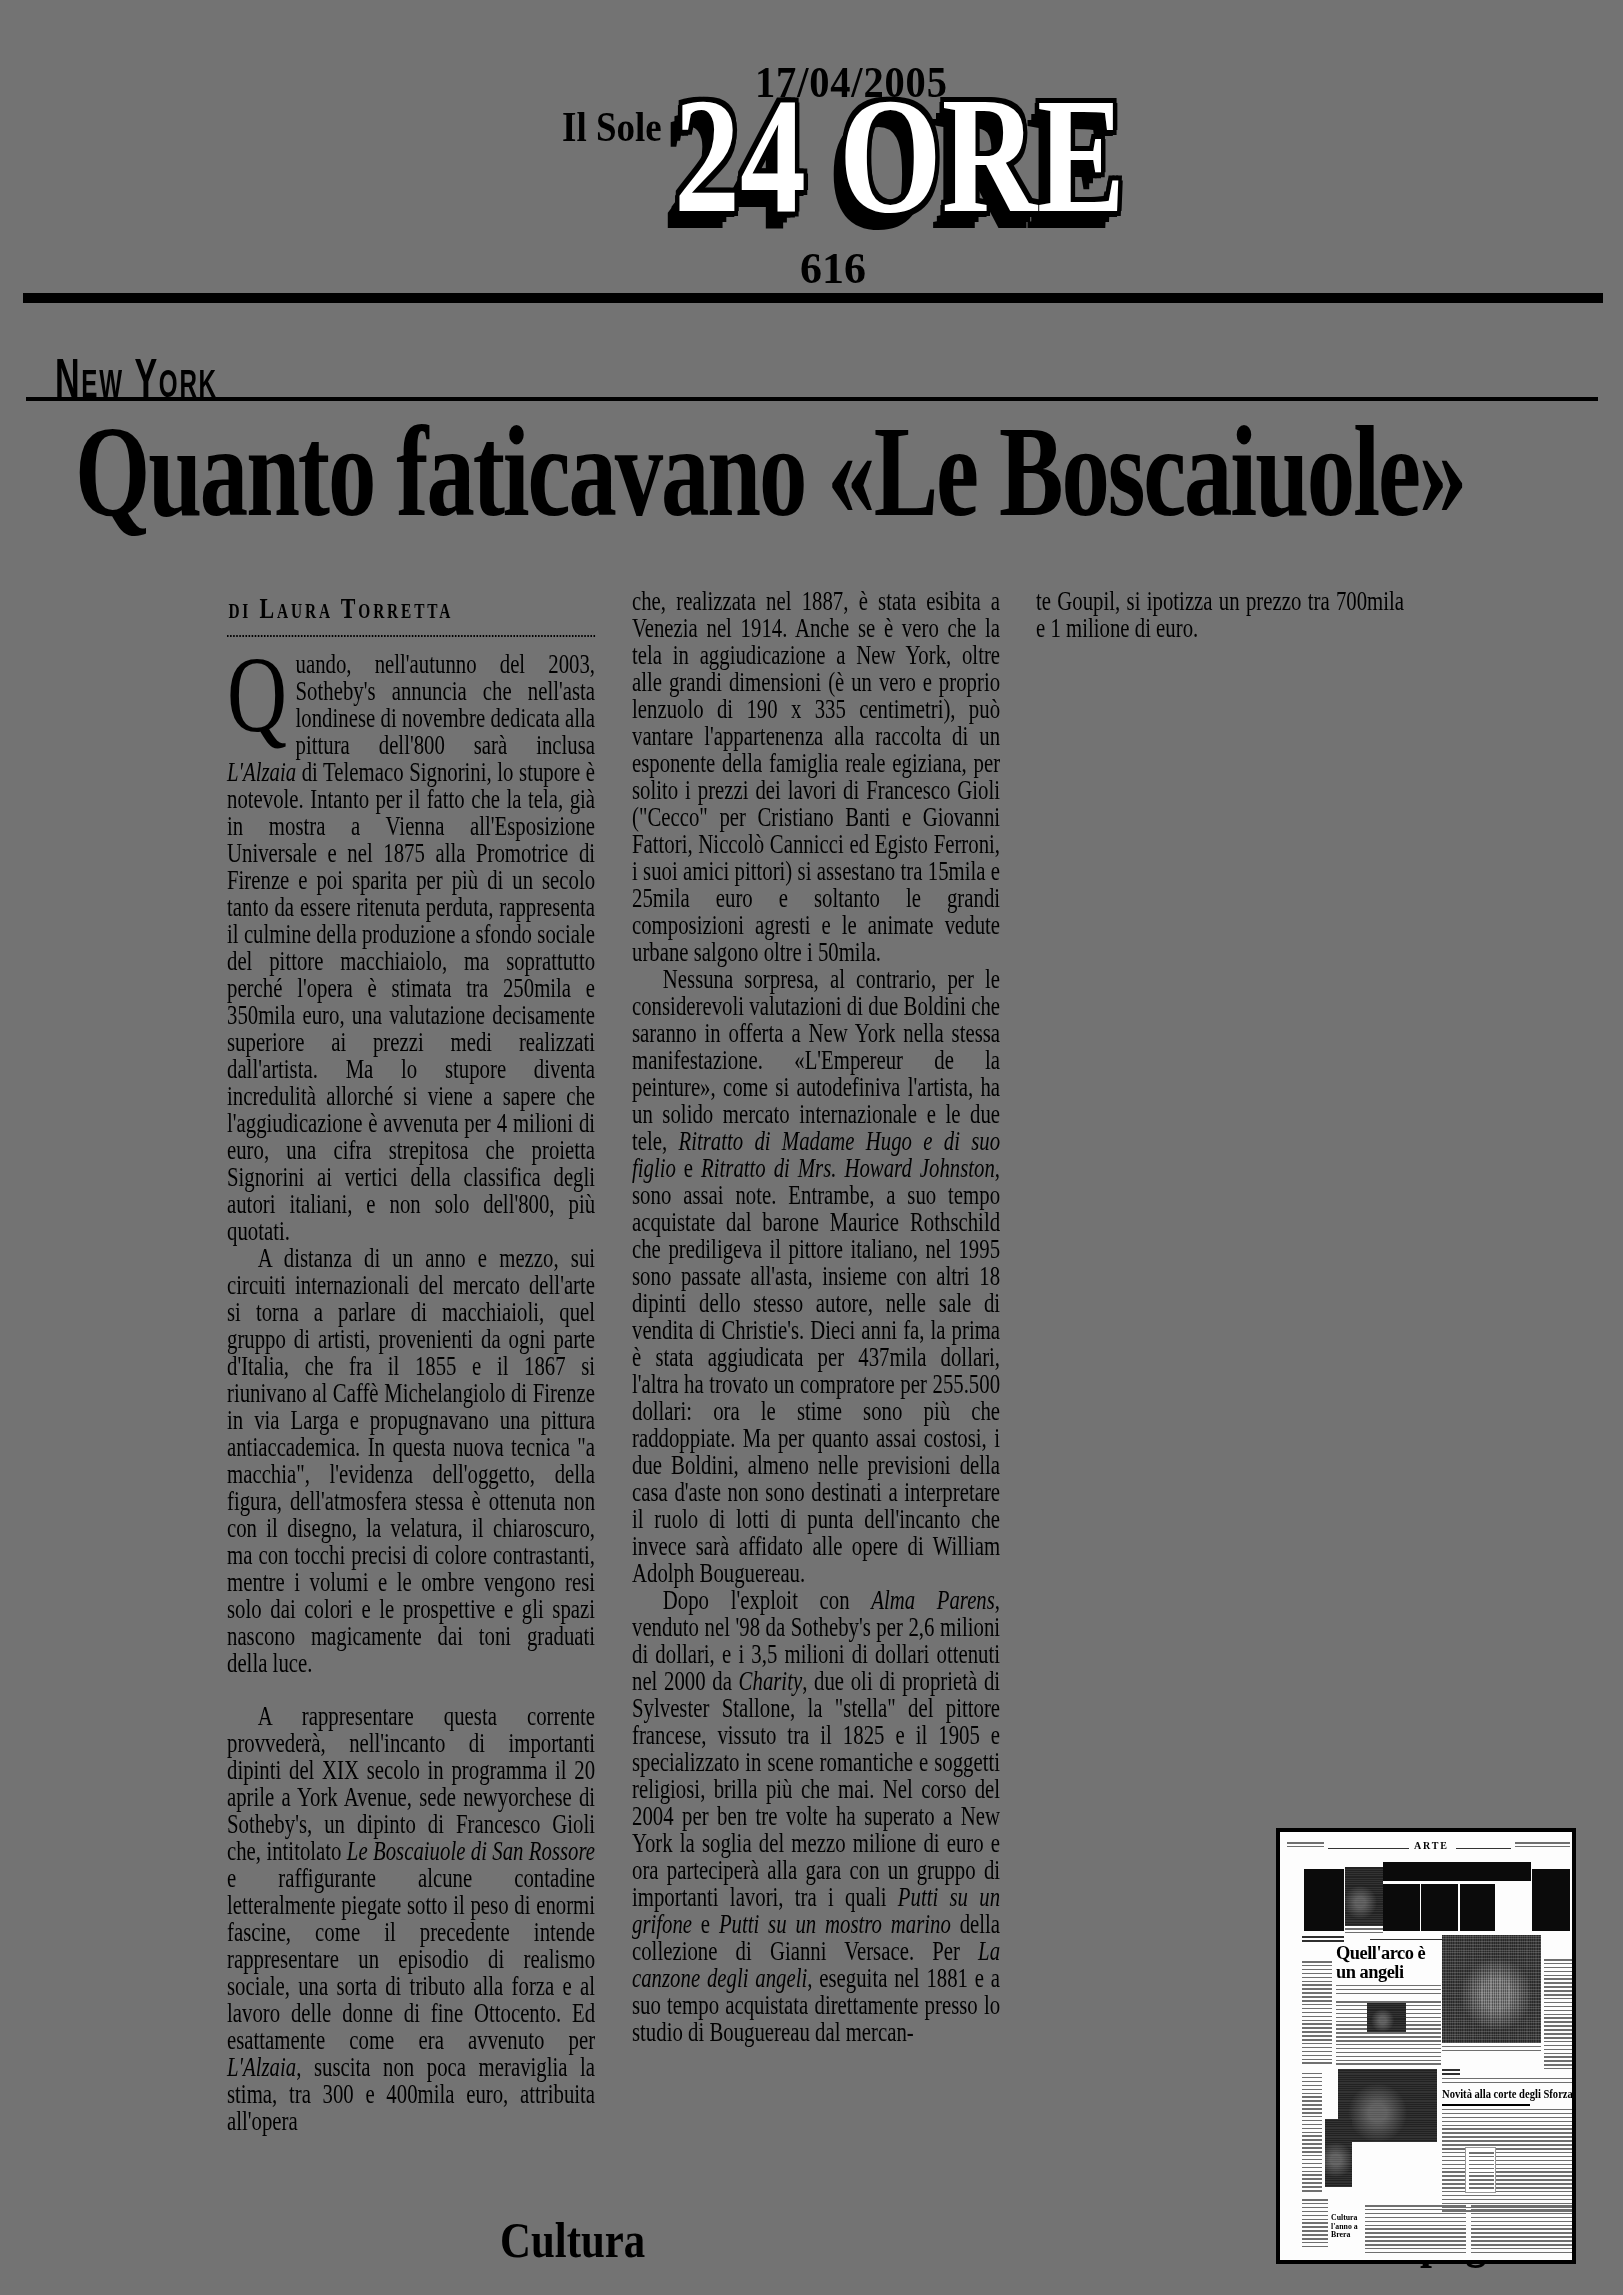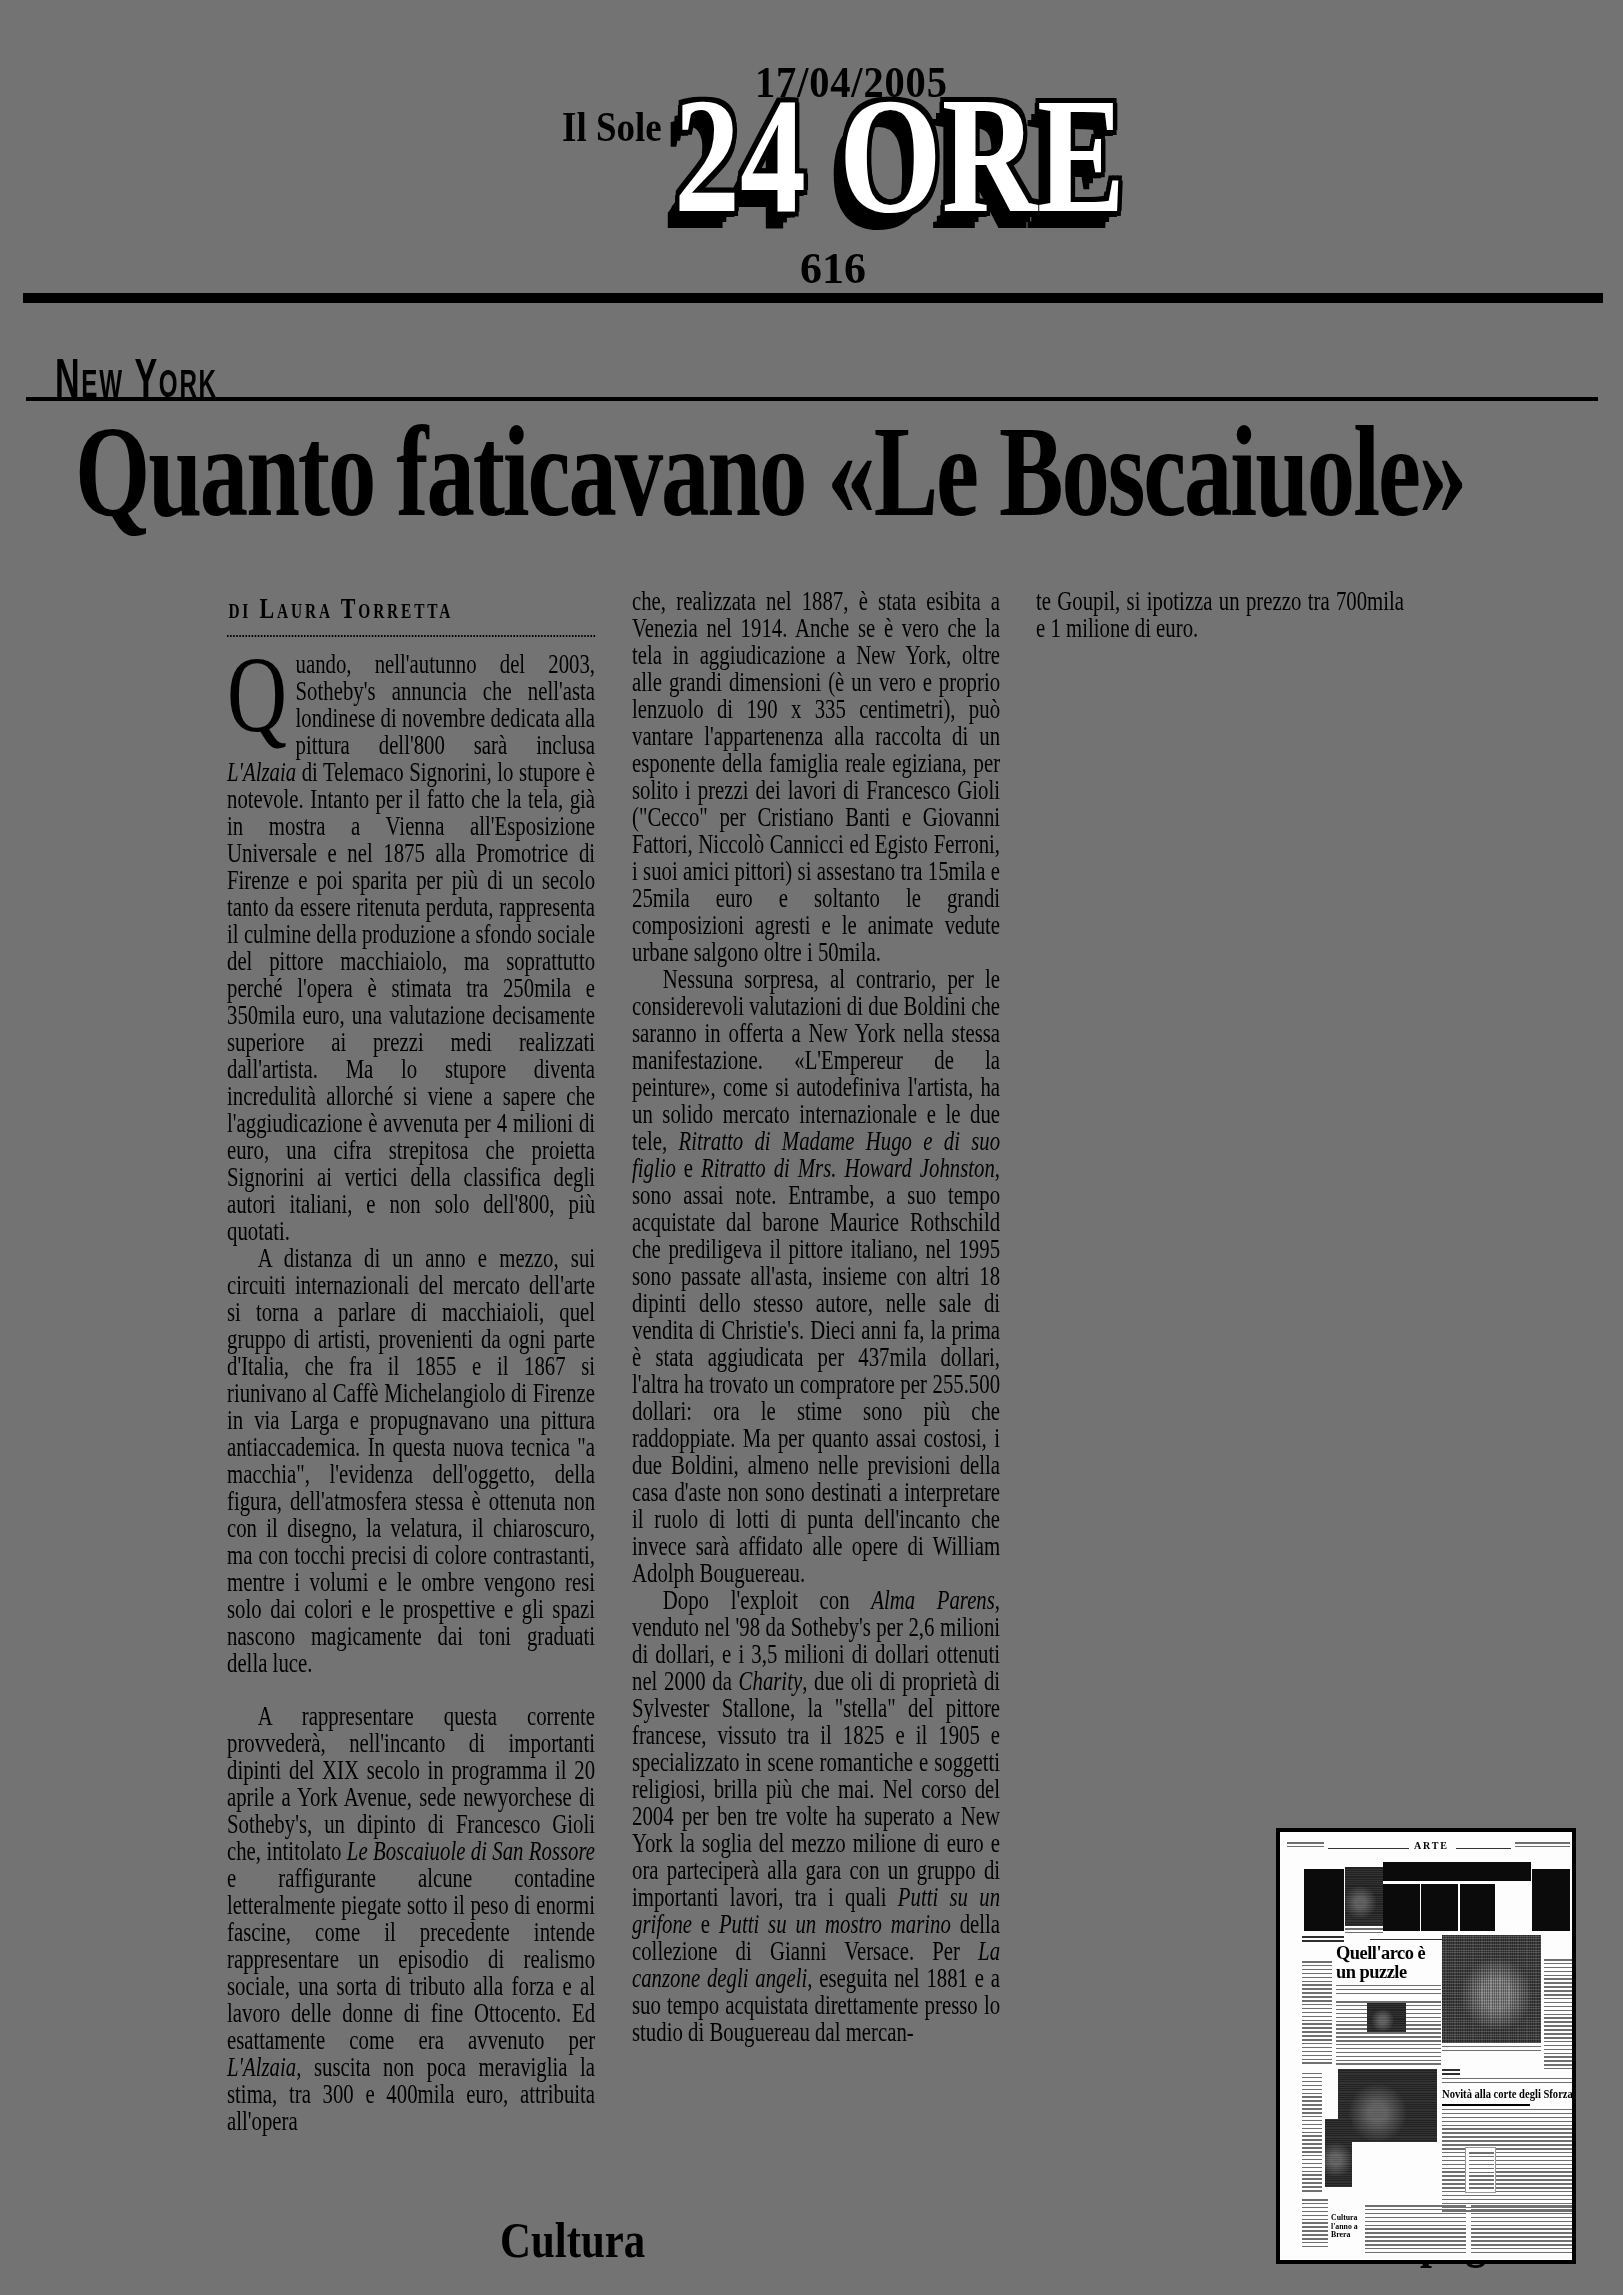--- a/index.html
+++ b/index.html
@@ -181,21 +181,21 @@
     <div class="photo photo-dark" style="left:65px;top:35px;width:38px;height:59px;"></div>
     <div class="tl" style="left:65px;top:96px;width:38px;height:6.4px;"></div>
     <div class="blk" style="left:103px;top:30px;width:148px;height:19px;"></div>
     <div class="blk" style="left:103px;top:52px;width:37px;height:47px;"></div>
     <div class="blk" style="left:141px;top:52px;width:37px;height:47px;"></div>
     <div class="blk" style="left:180px;top:52px;width:35px;height:47px;"></div>
     <div class="blk" style="left:252px;top:37px;width:38px;height:62px;"></div>
 
     <div class="tl-dark" style="left:22px;top:104px;width:42px;height:5.5px;"></div>
     <div class="t-rule" style="left:90px;top:107px;width:72px;"></div>
-    <div class="t-h1" style="left:56px;top:112px;width:108px;">Quell'arco è un puzzle</div>
+    <div class="t-h1" style="left:56px;top:112px;width:108px;">Quell'arco è un angeli</div>
     <div class="tl" style="left:56px;top:153px;width:105px;height:10px;"></div>
     <div class="photo" style="left:162px;top:103px;width:99px;height:108px;"></div>
     <div class="tl" style="left:162px;top:214px;width:99px;height:8.3px;"></div>
     <div class="tl" style="left:264px;top:127px;width:27.5px;height:110px;"></div>
     <div class="tl" style="left:22px;top:129px;width:30px;height:105px;"></div>
     <div class="tl" style="left:56px;top:169px;width:105px;height:64px;"></div>
     <div class="photo photo-dark" style="left:87px;top:171px;width:39px;height:28.5px;"></div>
 
     <div class="photo photo-dark" style="left:58px;top:237px;width:99px;height:73px;"></div>
     <div class="photo photo-dark" style="left:45px;top:287px;width:27px;height:68px;"></div>

